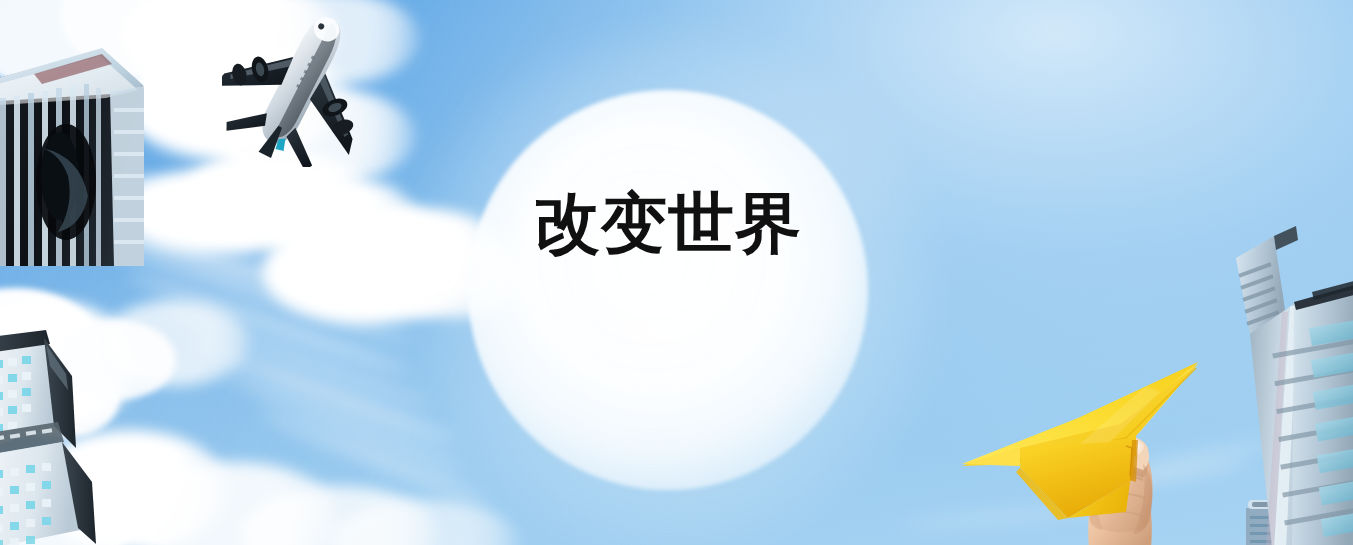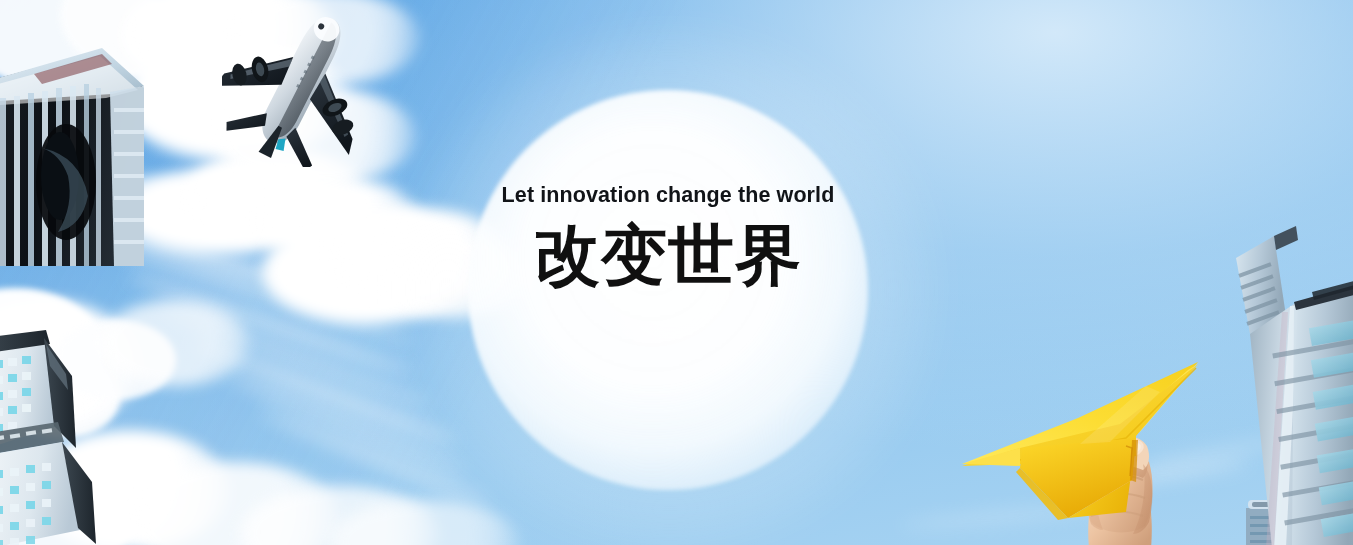--- a/index.html
+++ b/index.html
@@ -517,17 +517,16 @@
 
     <path d="M2,112 L60,96 L60,114 Z" fill="#fde04a"></path>
 
     <path d="M172,88 L178,88 L176,130 L170,128 Z" fill="#d6900a" opacity="0.75"></path>
     <path d="M166,94 L172,96 L170,124" stroke="#c87f05" stroke-width="1.4" fill="none" opacity="0.6"></path>
 
     <path d="M200,40 L150,90 L120,92 L186,34 Z" fill="#ffffff" opacity="0.12"></path>
   </svg>
 
   <div class="copy">
-    <div class="line-en">Let innovation change the world</div>
     <div class="line-cn-2">改变世界</div>
   </div>
 
 </div>
 
 </body></html>

